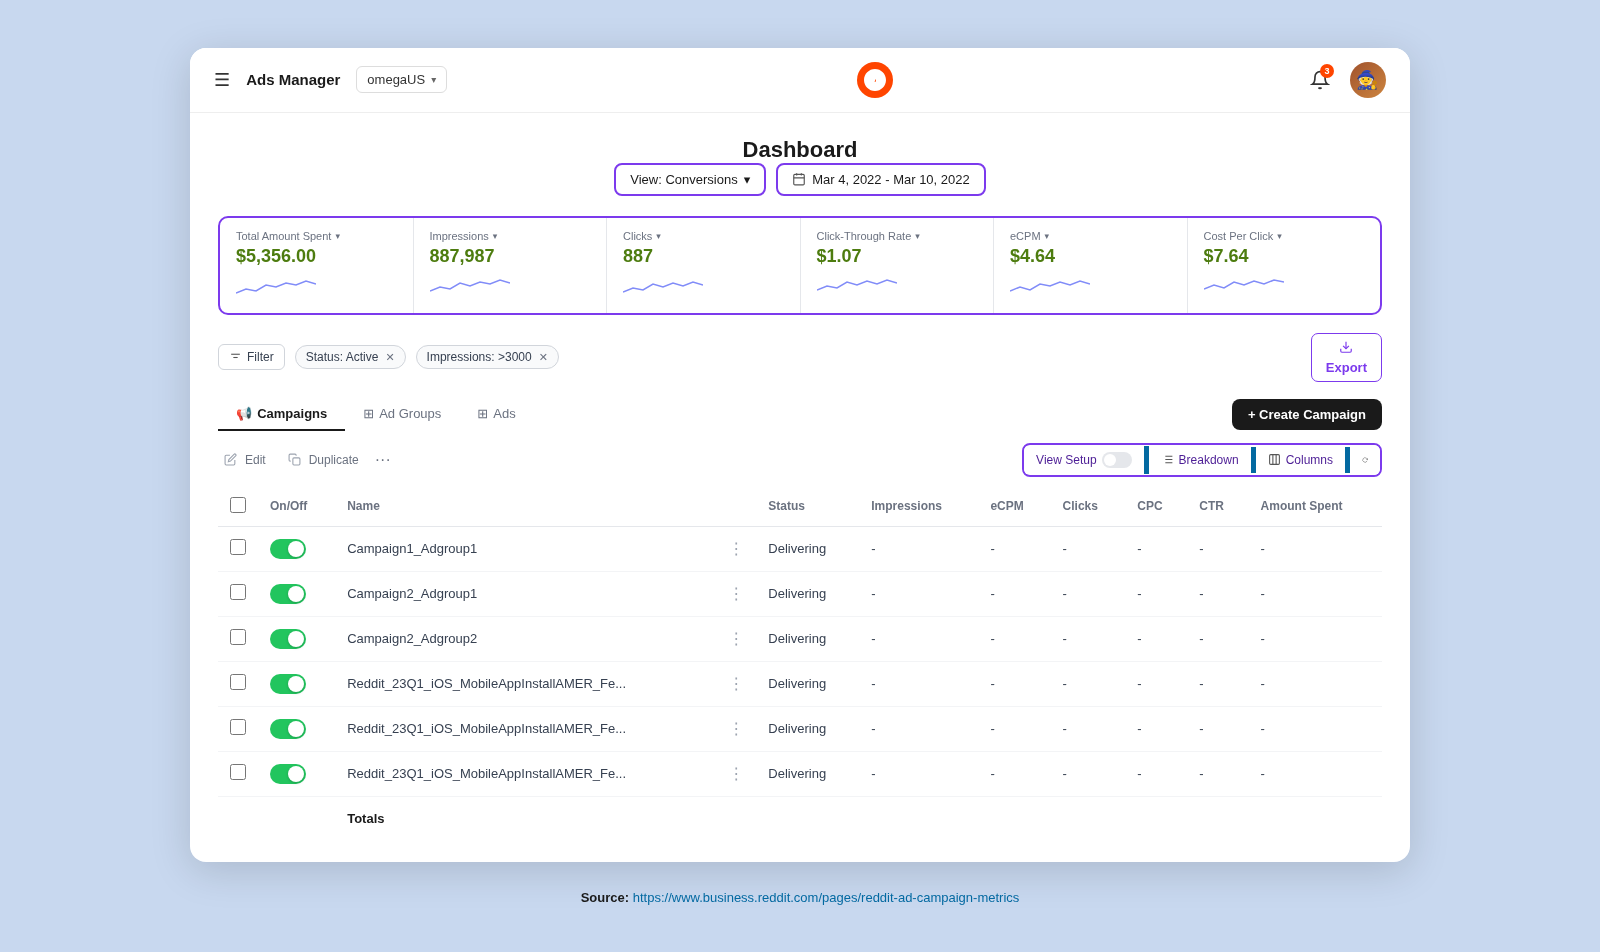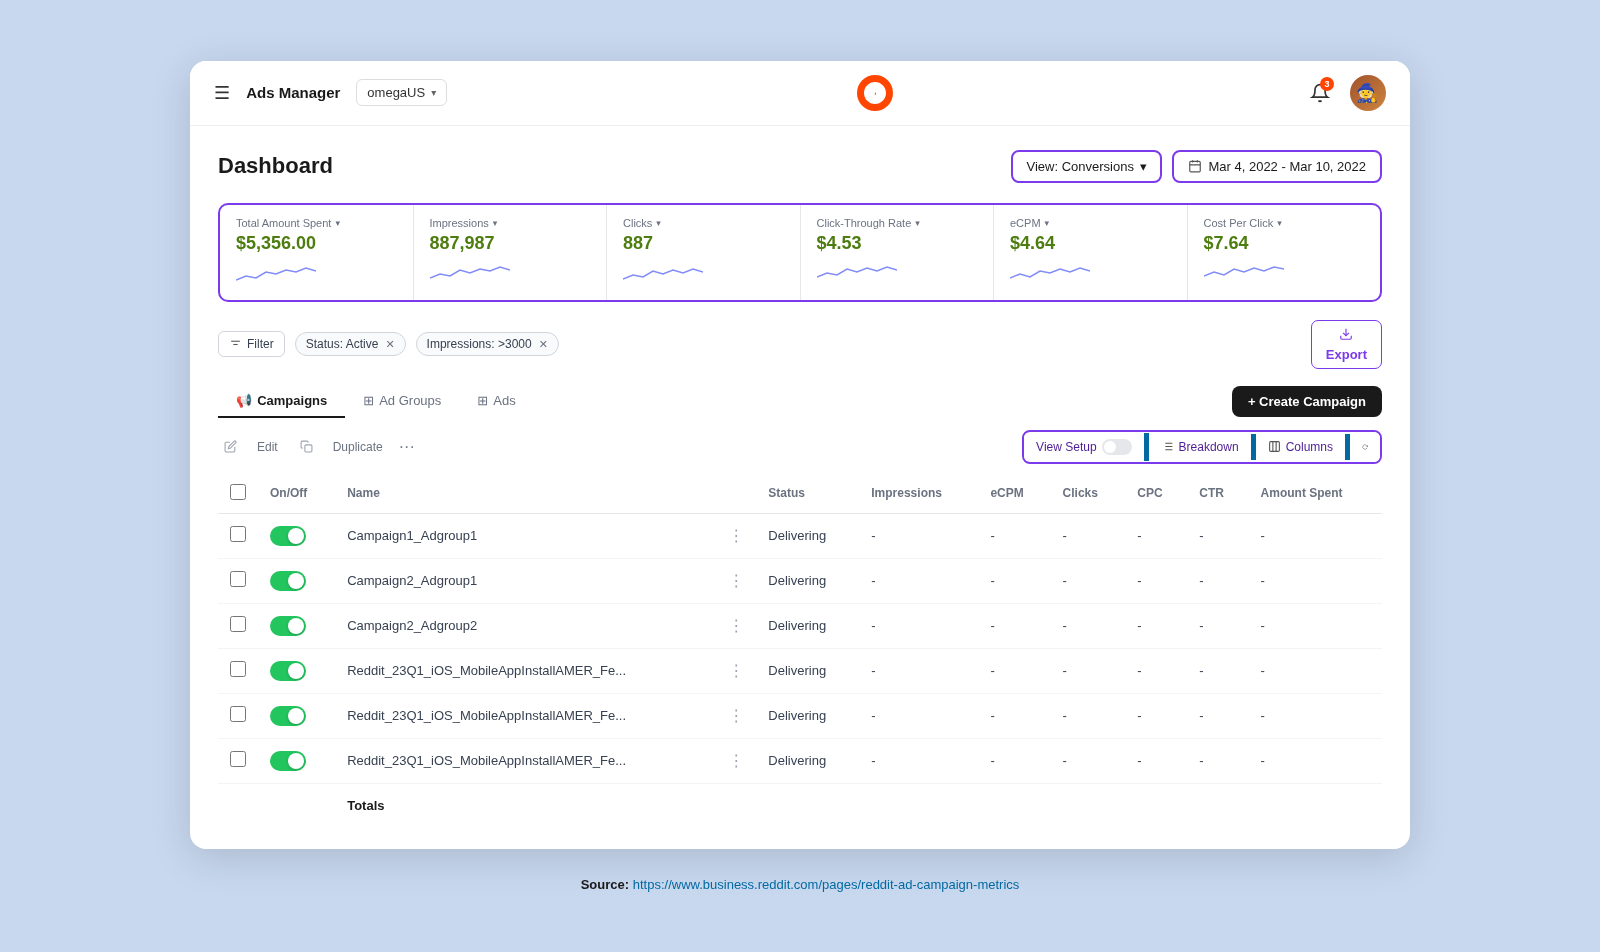--- a/index.html
+++ b/index.html
@@ -110,20 +110,21 @@
     
     .main-content {
       padding: 24px 28px;
     }
     
     .dashboard-header {
       display: flex;
       align-items: center;
       justify-content: space-between;
       margin-bottom: 20px;
+      flex-direction: column;
     }
     .dashboard-title {
       font-size: 22px;
       font-weight: 700;
       color: #1a1a1a;
     }
     .header-controls {
       display: flex;
       gap: 10px;
     }
@@ -268,21 +269,21 @@
     
     .table-toolbar {
       display: flex;
       align-items: center;
       gap: 10px;
       margin-bottom: 10px;
     }
     .tbar-btn {
       display: flex;
       align-items: center;
-      gap: 20px;
+      gap: 8px;
       font-size: 12px;
       color: #6b7280;
       background: none;
       border: none;
       cursor: pointer;
       padding: 4px 6px;
     }
     .tbar-more { font-size: 16px; color: #6b7280; cursor: pointer; }
     .tbar-spacer { flex: 1; }
     .view-controls {
@@ -491,21 +492,21 @@
           <svg viewBox="0 0 80 22">
               <polyline points="0,17 10,13 20,15 30,9 40,12 50,8 60,11 70,7 80,10" fill="none" stroke="#818cf8" stroke-width="1.5"></polyline>
             </svg>
         </div>
       </div>
       <div class="stat-item">
         <div class="stat-label">
           <span>Click-Through Rate</span>
           <span class="stat-label-chevron">▾</span>
         </div>
-        <div class="stat-value">$4.53</div>
+        <div class="stat-value">$1.07</div>
         <div class="stat-sparkline">
           <svg viewBox="0 0 80 22">
               <polyline points="0,15 10,11 20,13 30,7 40,10 50,6 60,9 70,5 80,8" fill="none" stroke="#818cf8" stroke-width="1.5"></polyline>
             </svg>
         </div>
       </div>
       <div class="stat-item">
         <div class="stat-label">
           <span>eCPM</span>
           <span class="stat-label-chevron">▾</span>

